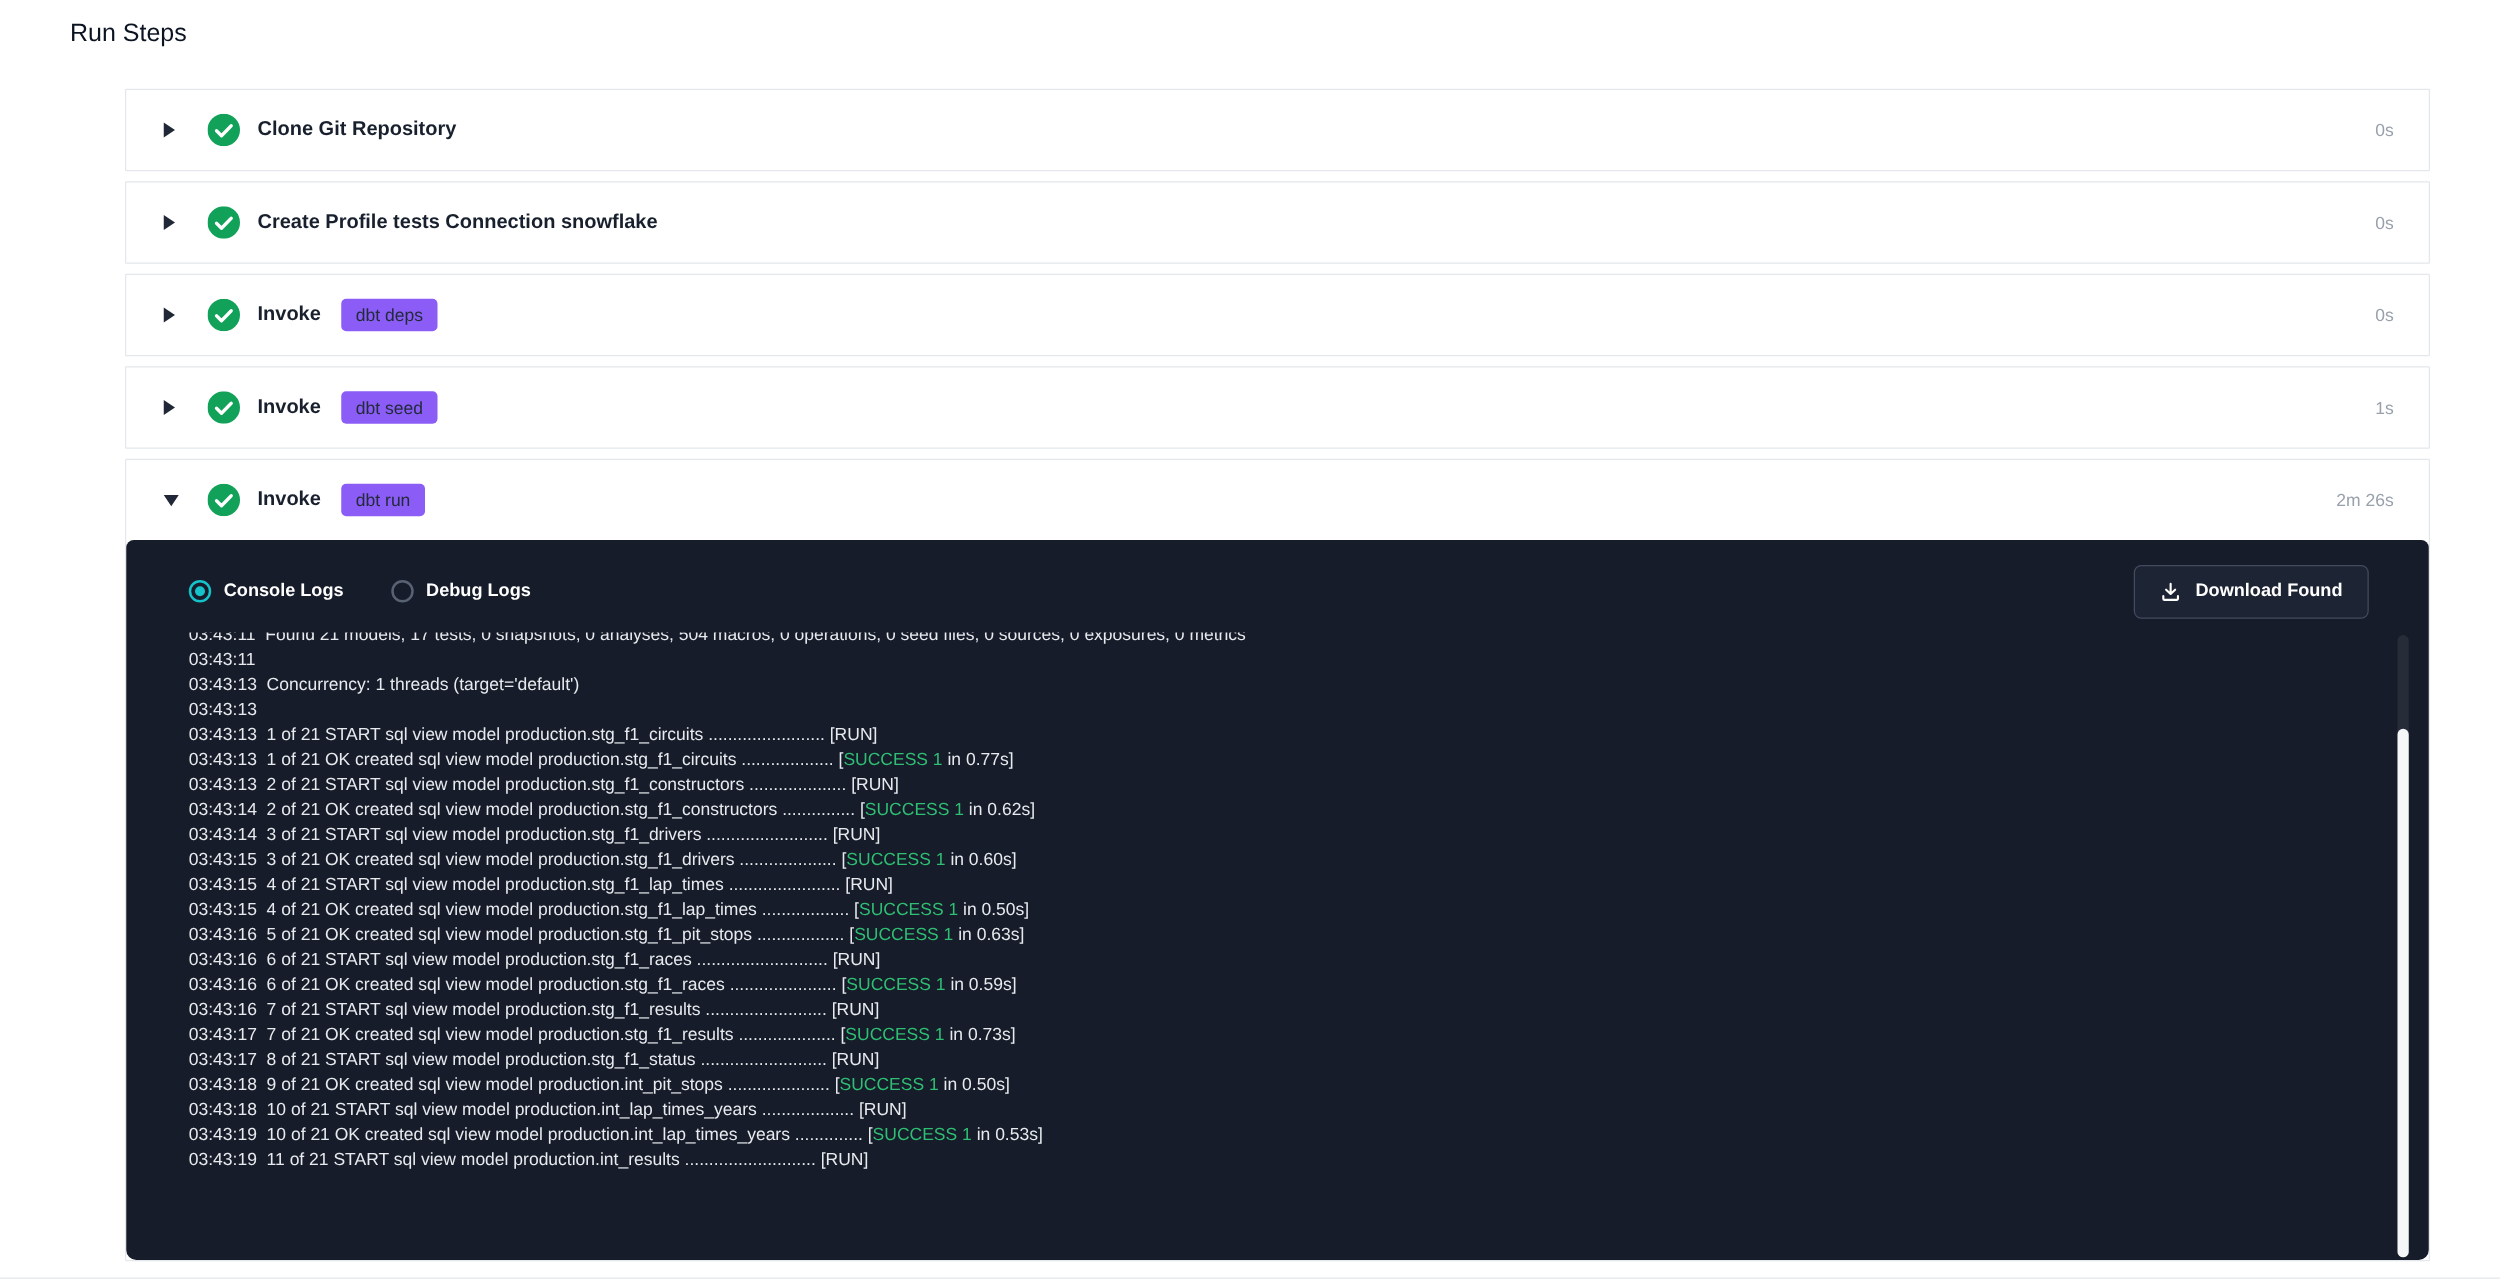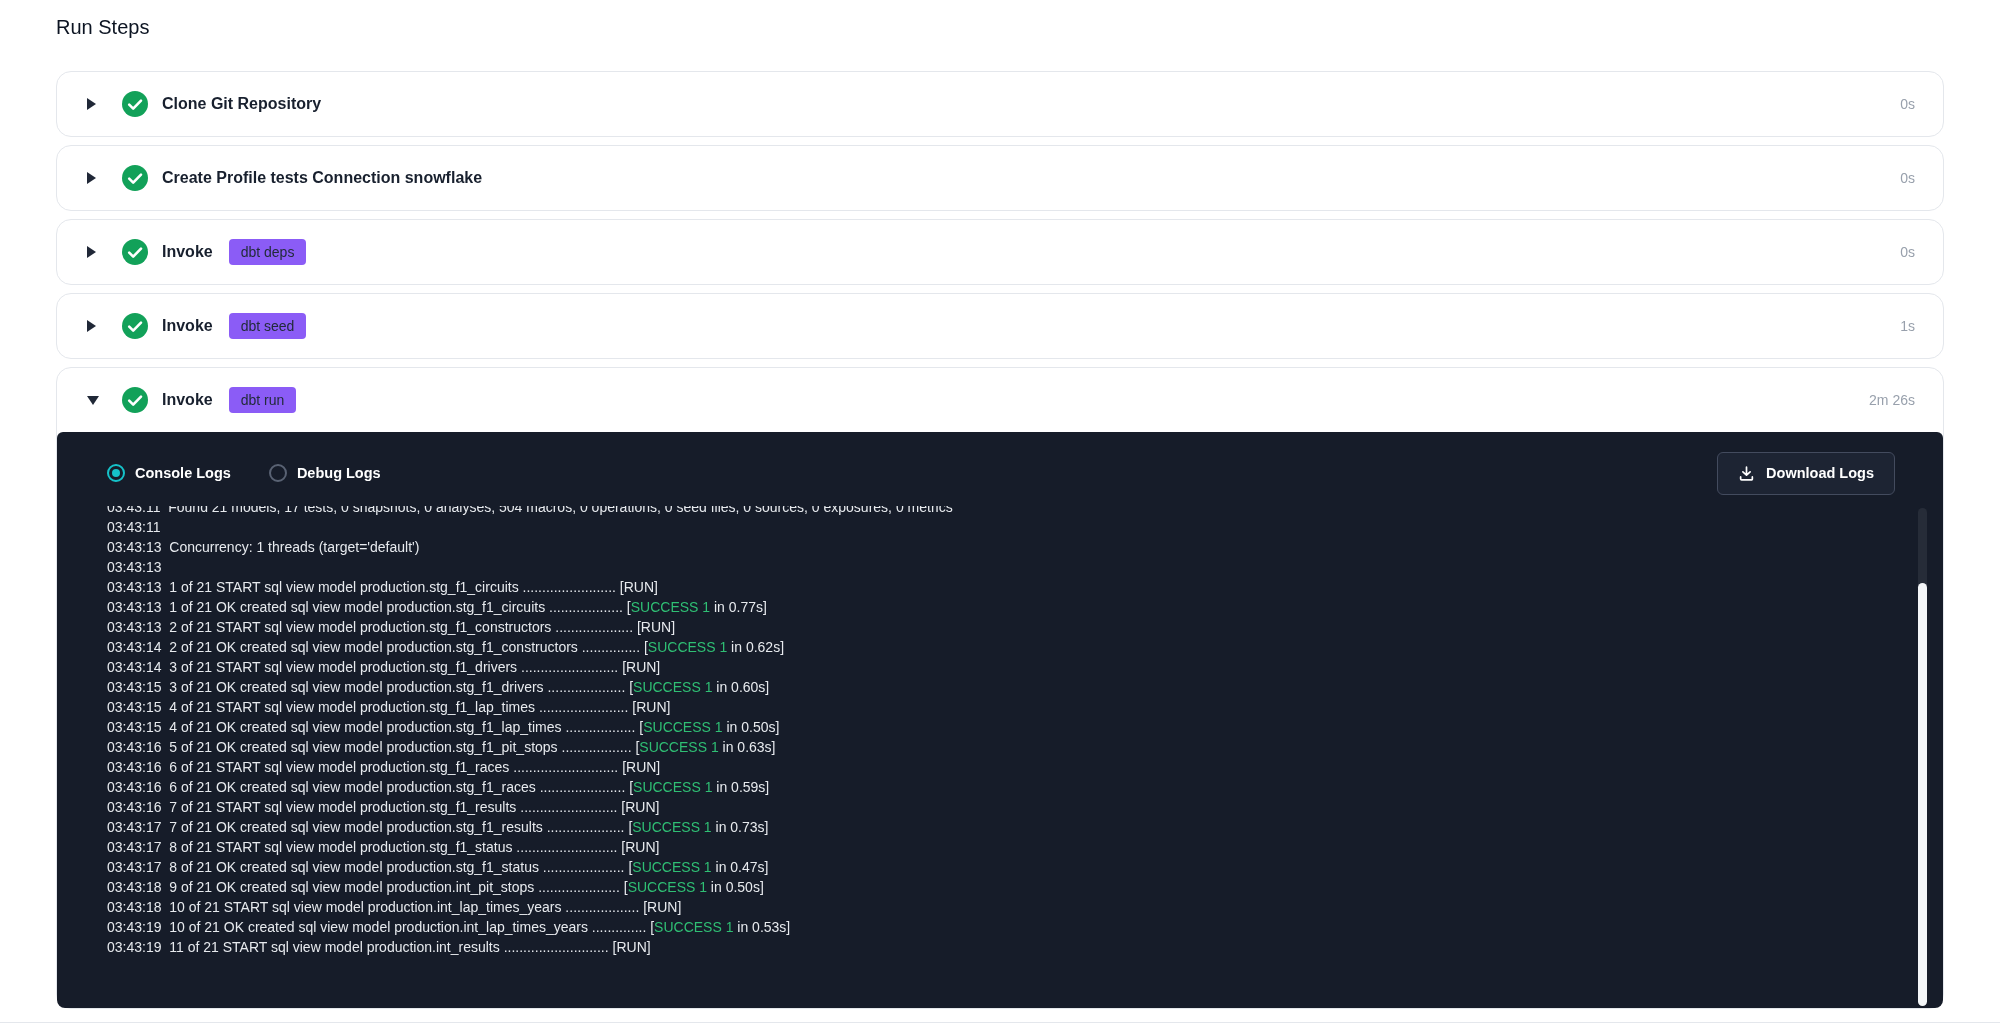--- a/index.html
+++ b/index.html
@@ -14,22 +14,23 @@
   .page { padding:16px 56px 0 56px; }
   .page-title {
     font-size:20px;
     font-weight:400;
     color:#0c1422;
     margin-bottom:32px;
   }
   .step-card {
     background:#ffffff;
     border:1px solid #e4e7ec;
-    border-radius:15px;
+    border-radius:1px;
     margin-bottom:8px;
+    margin-left:44px;
   }
   .step-header {
     display:flex;
     align-items:center;
     height:64px;
     padding:0 28px 0 30px;
     cursor:pointer;
   }
   .caret-right {
     width:0; height:0;
@@ -234,21 +235,21 @@
           <span class="radio-dot"></span>
           <span class="radio-label">Debug Logs</span>
         </div>
         <button class="download-btn">
           <span style="display:flex;">
             <svg width="17" height="17" viewBox="0 0 16 16">
                 <path d="M8 2v7.2M4.6 6.4 8 9.6l3.4-3.2" stroke="#fff" stroke-width="1.6" fill="none" stroke-linecap="round" stroke-linejoin="round"></path>
                 <path d="M2.5 11.2v1.9a.9.9 0 0 0 .9.9h9.2a.9.9 0 0 0 .9-.9v-1.9" stroke="#fff" stroke-width="1.6" fill="none" stroke-linecap="round"></path>
               </svg>
           </span>
-          <span>Download Logs</span>
+          <span>Download Found</span>
         </button>
       </div>
 
       <div class="log-viewport">
         <div class="log-lines">
 
             <div class="log-line"><span class="t">03:43:11</span><span class="pre">  Found 21 models, 17 tests, 0 snapshots, 0 analyses, 504 macros, 0 operations, 0 seed files, 0 sources, 0 exposures, 0 metrics</span><span class="ok"></span><span class="post"></span></div>
 
             <div class="log-line"><span class="t">03:43:11</span><span class="pre"></span><span class="ok"></span><span class="post"></span></div>
 
@@ -278,21 +279,20 @@
             <div class="log-line"><span class="t">03:43:16</span><span class="pre">  6 of 21 START sql view model production.stg_f1_races ........................... [RUN]</span><span class="ok"></span><span class="post"></span></div>
 
             <div class="log-line"><span class="t">03:43:16</span><span class="pre">  6 of 21 OK created sql view model production.stg_f1_races ...................... [</span><span class="ok">SUCCESS 1</span><span class="post"> in 0.59s]</span></div>
 
             <div class="log-line"><span class="t">03:43:16</span><span class="pre">  7 of 21 START sql view model production.stg_f1_results ......................... [RUN]</span><span class="ok"></span><span class="post"></span></div>
 
             <div class="log-line"><span class="t">03:43:17</span><span class="pre">  7 of 21 OK created sql view model production.stg_f1_results .................... [</span><span class="ok">SUCCESS 1</span><span class="post"> in 0.73s]</span></div>
 
             <div class="log-line"><span class="t">03:43:17</span><span class="pre">  8 of 21 START sql view model production.stg_f1_status .......................... [RUN]</span><span class="ok"></span><span class="post"></span></div>
 
-            <div class="log-line"><span class="t">03:43:17</span><span class="pre">  8 of 21 OK created sql view model production.stg_f1_status ..................... [</span><span class="ok">SUCCESS 1</span><span class="post"> in 0.47s]</span></div>
 
 
             <div class="log-line"><span class="t">03:43:18</span><span class="pre">  9 of 21 OK created sql view model production.int_pit_stops ..................... [</span><span class="ok">SUCCESS 1</span><span class="post"> in 0.50s]</span></div>
 
             <div class="log-line"><span class="t">03:43:18</span><span class="pre">  10 of 21 START sql view model production.int_lap_times_years ................... [RUN]</span><span class="ok"></span><span class="post"></span></div>
 
             <div class="log-line"><span class="t">03:43:19</span><span class="pre">  10 of 21 OK created sql view model production.int_lap_times_years .............. [</span><span class="ok">SUCCESS 1</span><span class="post"> in 0.53s]</span></div>
 
             <div class="log-line"><span class="t">03:43:19</span><span class="pre">  11 of 21 START sql view model production.int_results ........................... [RUN]</span><span class="ok"></span><span class="post"></span></div>
           </div>

